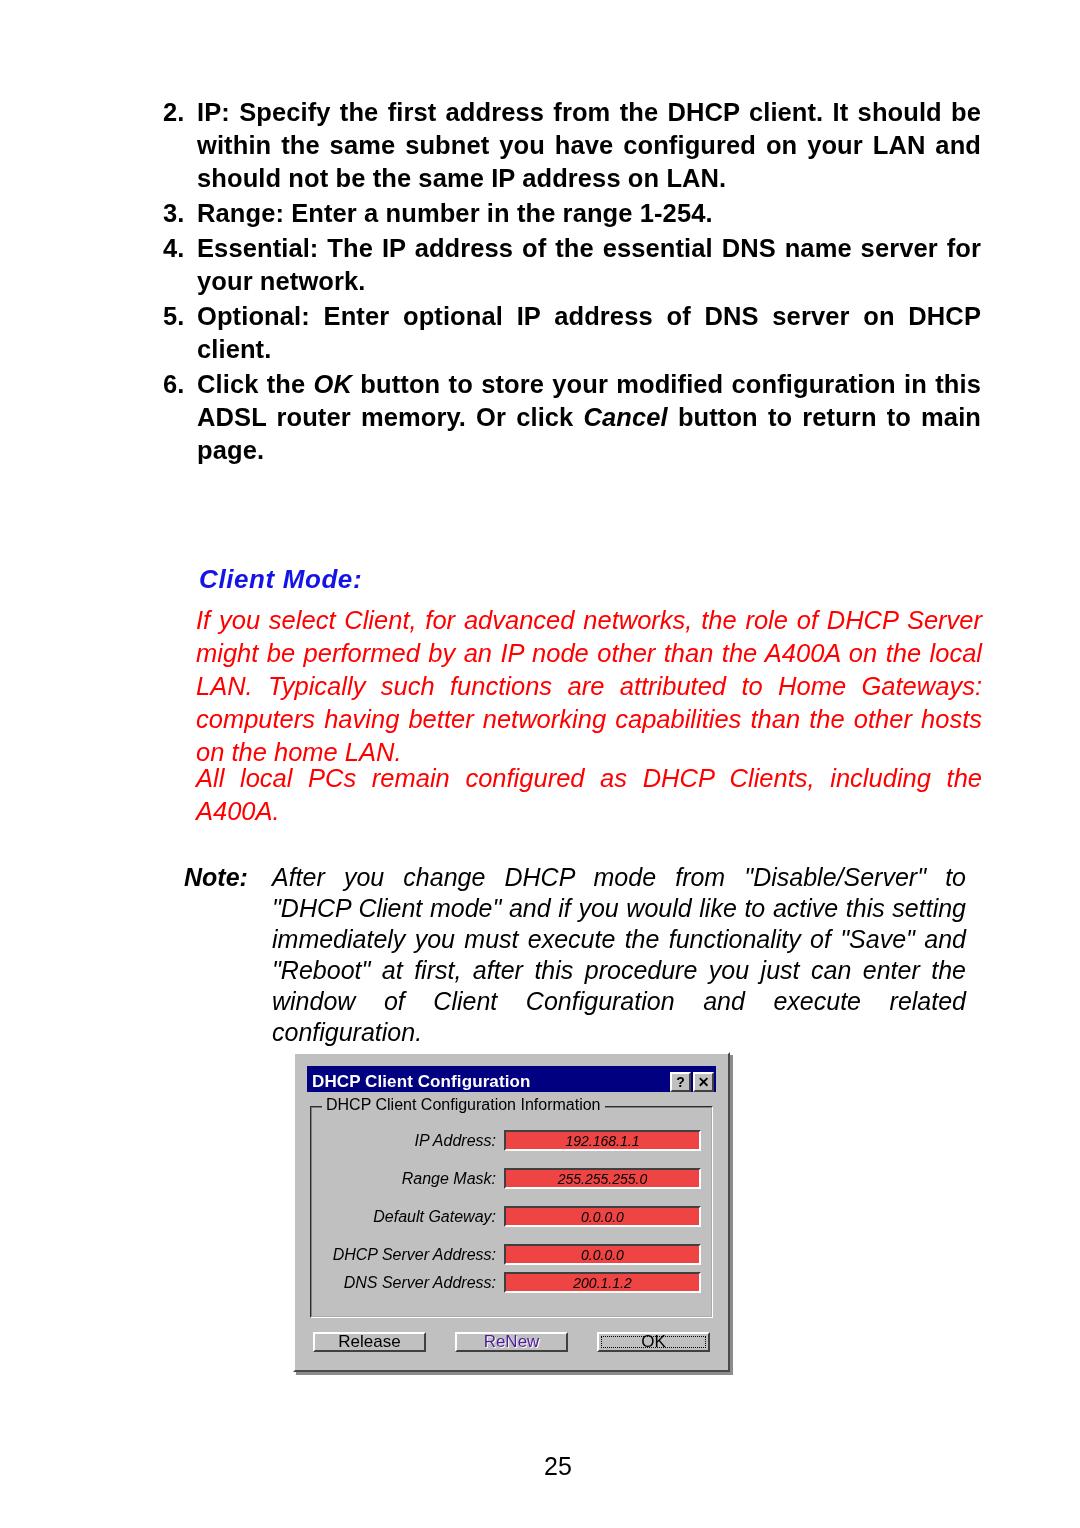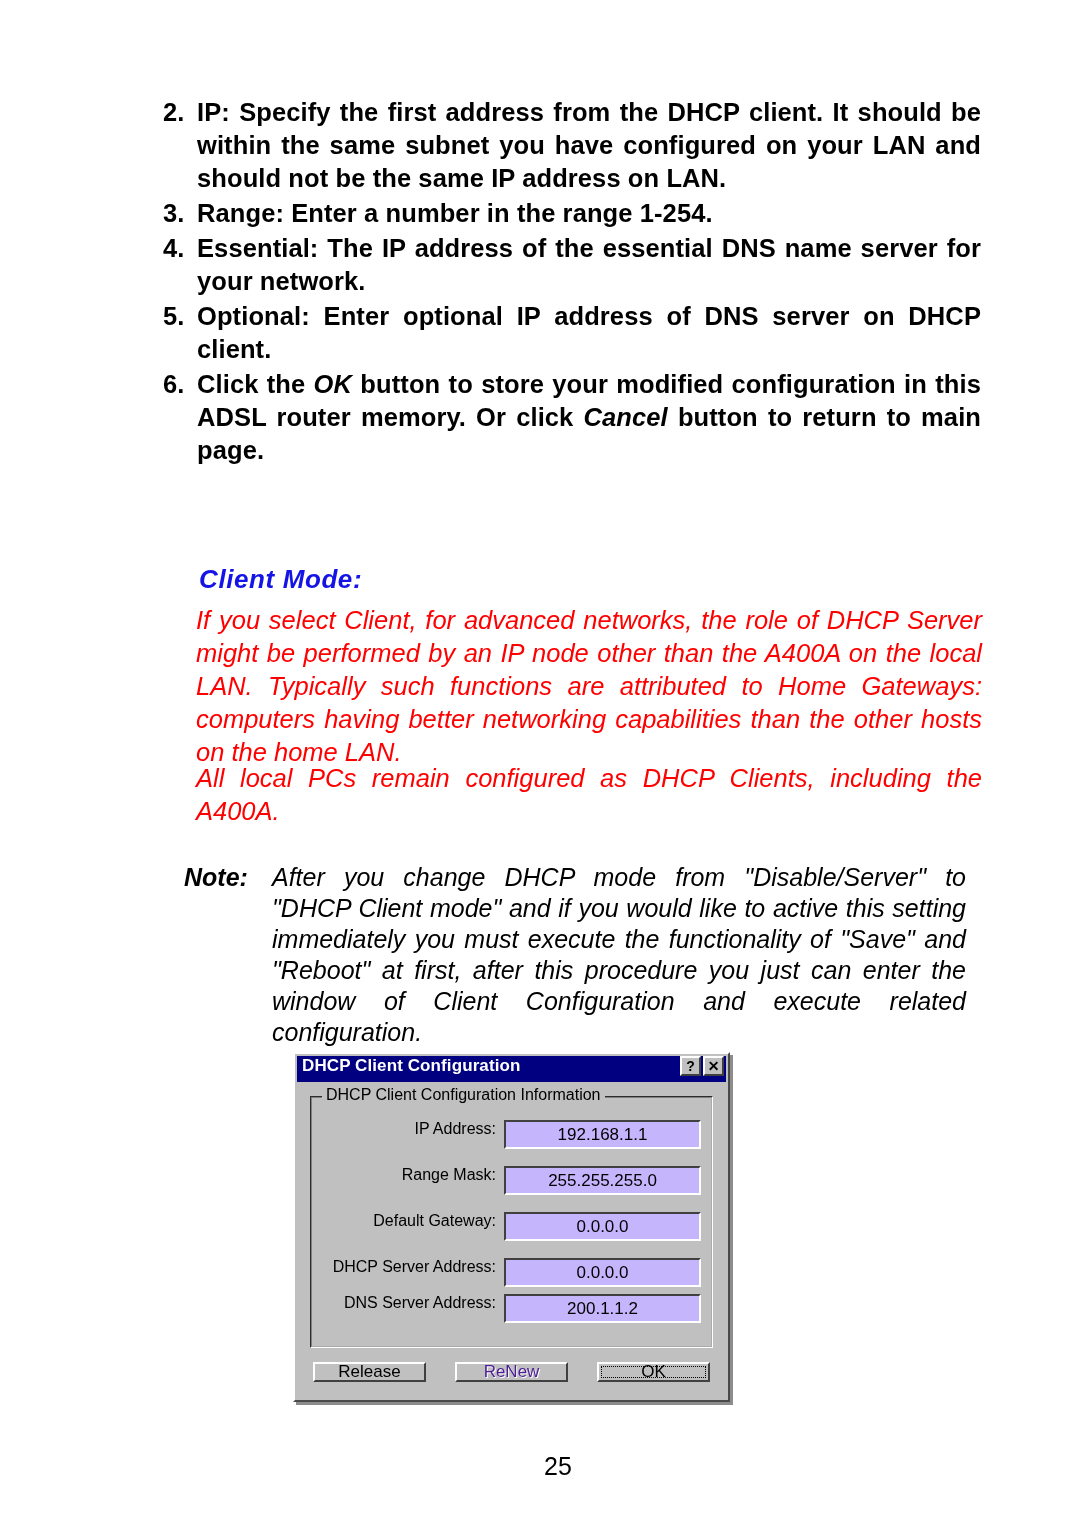--- a/index.html
+++ b/index.html
@@ -105,24 +105,24 @@
     border-top: 2px solid #ffffff;
     border-left: 2px solid #ffffff;
     border-right: 2px solid #4a4a4a;
     border-bottom: 2px solid #4a4a4a;
     box-shadow: 3px 3px 0 rgba(0,0,0,0.45);
     box-sizing: border-box;
     font-family: "Liberation Sans", sans-serif;
   }
   .titlebar {
     height: 26px;
-    margin: 2px;
+    margin: 12px;
     background: #000080;
     display: flex;
-    align-items: flex-start;
+    align-items: flex-end;
     padding: 0 2px 0 5px;
   }
   .title-text {
     color: #ffffff;
     font-weight: bold;
     font-size: 17px;
     letter-spacing: 0.1px;
     flex: 1 1 auto;
     white-space: nowrap;
   }
@@ -156,44 +156,46 @@
     top: -12px;
     left: 10px;
     background: #c0c0c0;
     padding: 0 4px;
     font-size: 16px;
     color: #000000;
     white-space: nowrap;
   }
   .field-row {
     display: flex;
+    align-items: center;
     margin-bottom: 7px;
+    font-style: italic;
   }
   .field-row.gap { margin-bottom: 17px; }
   .field-label {
     flex: 0 0 182px;
     text-align: right;
     padding-right: 8px;
     font-size: 16px;
     white-space: nowrap;
     box-sizing: border-box;
   }
   .field-box {
     flex: 1 1 auto;
-    height: 29px;
-    background: #c4b5fd;
+    height: 21px;
+    background: #ef4444;
     border-top: 2px solid #404040;
     border-left: 2px solid #404040;
     border-right: 2px solid #ffffff;
     border-bottom: 2px solid #ffffff;
     box-sizing: border-box;
     display: flex;
     align-items: center;
     justify-content: center;
-    font-size: 17px;
+    font-size: 14px;
     color: #000000;
   }
   .btn-row {
     display: flex;
     justify-content: space-between;
     padding: 14px 18px 18px 18px;
   }
   .dlg-btn {
     width: 113px;
     height: 20px;

